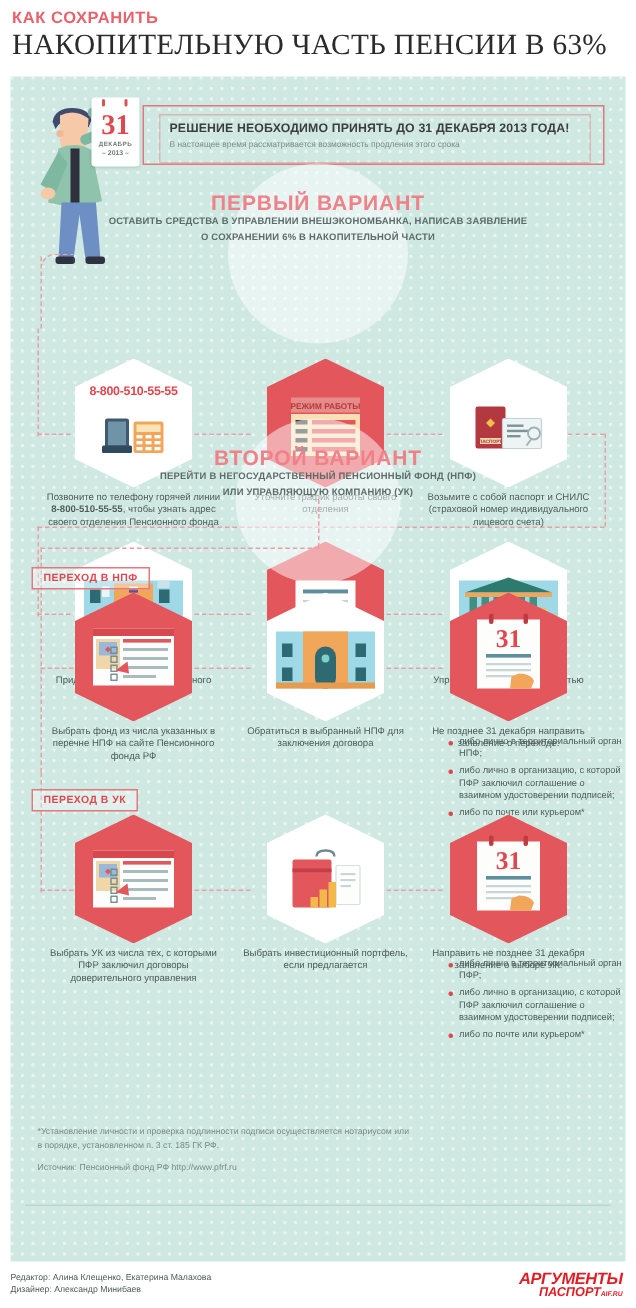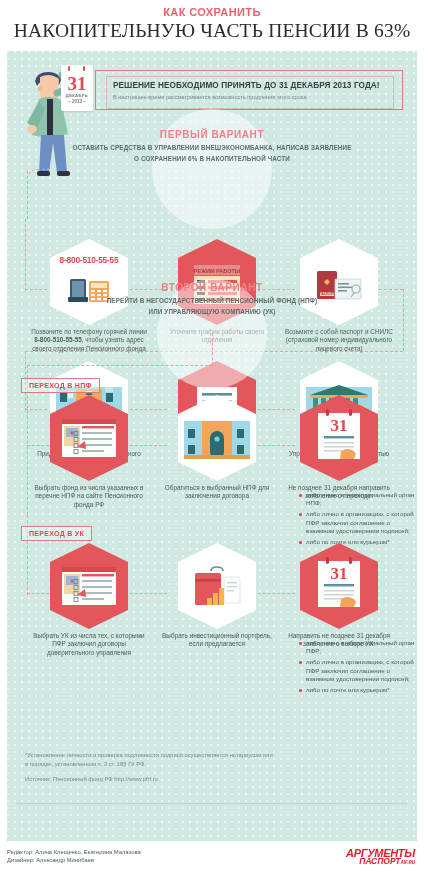--- a/index.html
+++ b/index.html
@@ -12,21 +12,21 @@
     overflow: hidden;
   }
   .page {
     position: relative;
     width: 424px;
     height: 872px;
     background: #ffffff;
   }
 
   
-  .hdr { padding: 6px 8px 4px; text-align: center; }
+  .hdr { padding: 6px 8px 4px; text-align: left; }
   .hdr-kicker {
     color: #e8626c;
     font-size: 11px;
     font-weight: bold;
     letter-spacing: 0.4px;
     line-height: 13px;
   }
   .hdr-title {
     color: #2b2b2b;
     font-family: "Liberation Serif", "DejaVu Serif", serif;
@@ -118,21 +118,21 @@
   .cal-m { color: #6f7b7a; font-size: 4.2px; font-weight: bold; letter-spacing: 0.3px; }
   .cal-y { color: #6f7b7a; font-size: 4.6px; font-weight: bold; margin-top: 1px; }
 
   
   .person { position: absolute; left: 14px; top: 12px; width: 60px; height: 120px; }
 
   
   .sect { position: absolute; width: 100%; text-align: center; }
   .sect-t {
     color: #ef8189;
-    font-size: 10px;
+    font-size: 14px;
     font-weight: bold;
     letter-spacing: 0.6px;
     line-height: 12px;
   }
   .sect-s {
     color: #5d6b6a;
     font-size: 6.3px;
     font-weight: bold;
     line-height: 9px;
     letter-spacing: 0.15px;
@@ -453,21 +453,21 @@
               <rect x="65" y="52" width="5" height="3"></rect>
               <rect x="65" y="48" width="5" height="3"></rect>
             </g>
           </svg>
         </div>
       </div>
       <div class="hex-label">Управлять накопительной частью будет Внешэкономбанк</div>
     </div>
 
     <div class="halo" style="left:150px; top:228px; width:110px; height:110px;"></div>
-    <div class="sect" style="top:231px;">
+    <div class="sect" style="top:248px;">
       <div class="sect-t">ВТОРОЙ ВАРИАНТ</div>
       <div class="sect-s">ПЕРЕЙТИ В НЕГОСУДАРСТВЕННЫЙ ПЕНСИОННЫЙ ФОНД (НПФ)</div>
       <div class="sect-s">ИЛИ УПРАВЛЯЮЩУЮ КОМПАНИЮ (УК)</div>
     </div>
 
     <div class="dash dash-v" style="left:205px; top:282px; height:32px;"></div>
     <div class="dash dash-h" style="left:20px; top:314px; width:186px;"></div>
     <div class="dash dash-v" style="left:20px; top:314px; height:150px;"></div>
     <div class="dash dash-h" style="left:20px; top:394px; width:22px;"></div>
     <div class="dash dash-h" style="left:108px; top:394px; width:52px;"></div>

